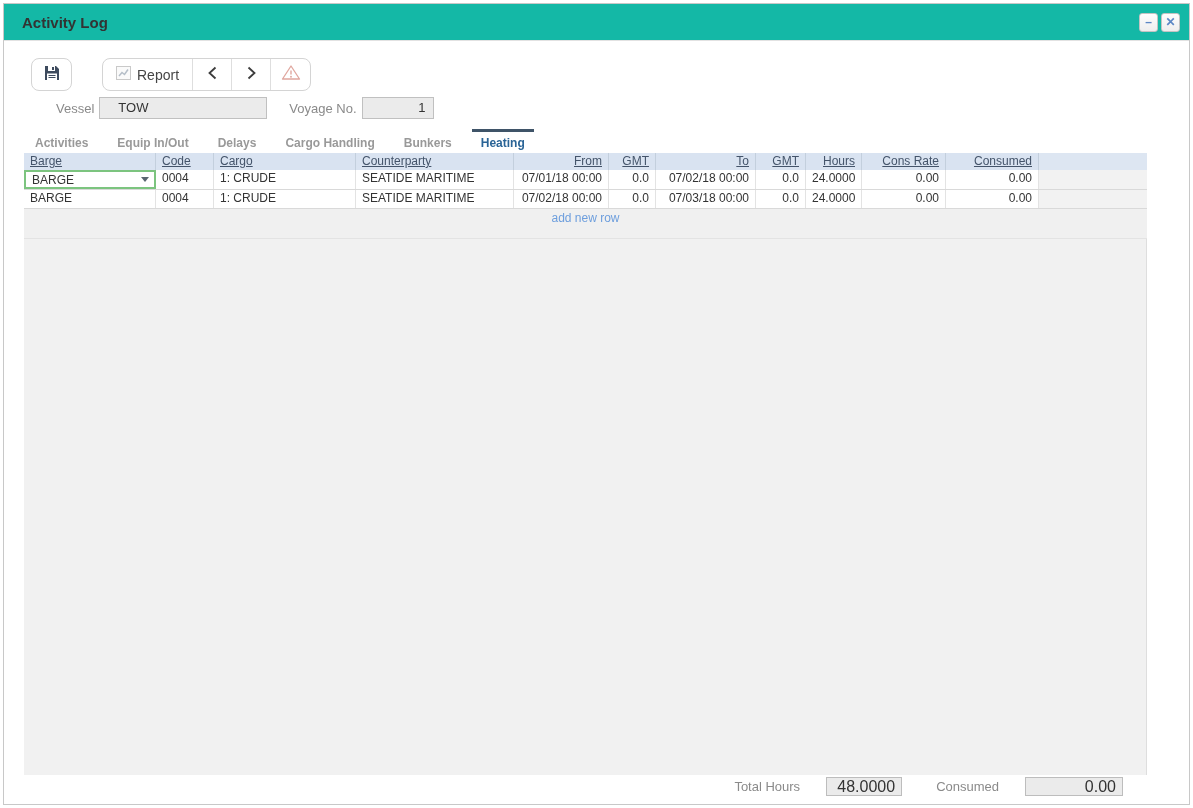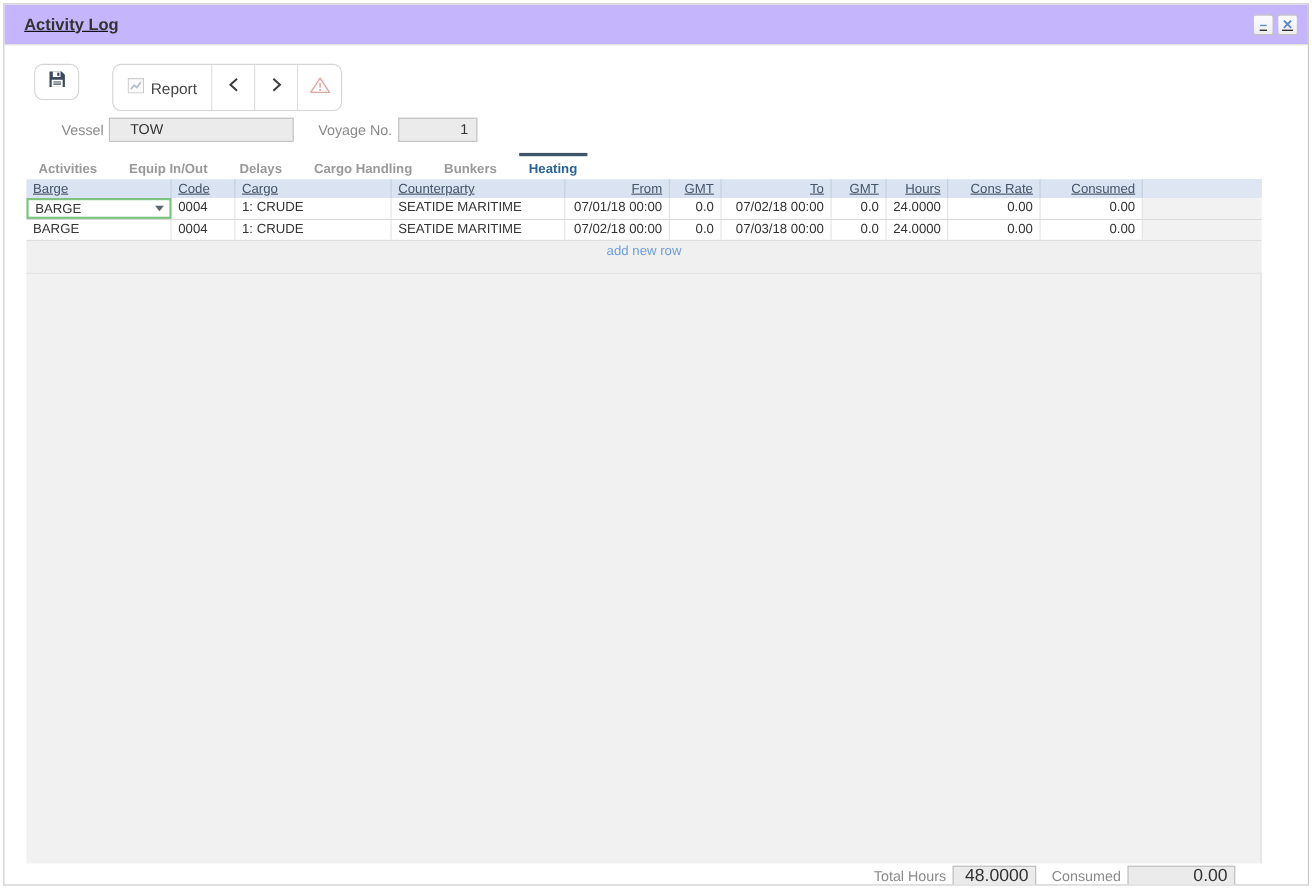--- a/index.html
+++ b/index.html
@@ -1,29 +1,29 @@
 <!DOCTYPE html>
 <html><head>
 <meta charset="utf-8">
 <style>
   * { box-sizing: border-box; margin: 0; padding: 0; }
   html,body { width:1193px; height:808px; background:#fff; font-family:"Liberation Sans",sans-serif; }
   .window { position:absolute; left:3px; top:3px; width:1187px; height:802px; background:#fff; border:1px solid #c8c8c8; overflow:hidden; }
 
   
-  .titlebar { height:37px; background:#c4b5fd; border-bottom:1px solid #e2e2e2; display:flex; align-items:center;text-decoration:underline; }
+  .titlebar { height:37px; background:#14b8a6; border-bottom:1px solid #e2e2e2; display:flex; align-items:center; }
   .title { margin-left:18px; font-size:15px; font-weight:bold; color:#333; flex:1; }
   .winbtns { display:flex; gap:3px; margin-right:9px; }
   .winbtn { width:19px; height:19px; border:1px solid #c3c3c3; border-radius:3px; background:linear-gradient(#fdfdfd,#eeeeee); color:#5b87c5; font-size:12px; font-weight:bold; line-height:17px; text-align:center; cursor:pointer; }
 
   
   .toolbar { margin:17px 0 0 27px; display:flex; align-items:flex-start; }
   .btn { background:#fff; border:1px solid #d4d4d4; cursor:pointer; display:flex; align-items:center; justify-content:center; }
   .btn-save { width:41px; height:33px; border-radius:8px; }
-  .btn-group { margin-left:30px; display:flex; height:43px; border:1px solid #d4d4d4; border-radius:8px; background:#fff;justify-content:flex-end; }
+  .btn-group { margin-left:30px; display:flex; height:33px; border:1px solid #d4d4d4; border-radius:8px; background:#fff;justify-content:flex-end; }
   .btn-group .gbtn { border:none; border-left:1px solid #dedede; background:transparent; height:100%; display:flex; align-items:center; justify-content:center; cursor:pointer; }
   .btn-group .gbtn:first-child { border-left:none; }
   .gbtn.report { padding:0 13px; gap:6px; font-size:14px; color:#454545; }
   .gbtn.nav { width:39px; }
   .gbtn.warn { width:40px; }
 
   
   .fieldrow { margin-top:6px; display:flex; align-items:center; font-size:13px; color:#8a8a8a; }
   .lbl-vessel { margin-left:52px; }
   .ro-input { background:#ebebeb; border:1px solid #c0c0c0; height:22px; line-height:20px; color:#333; font-size:13px; }
@@ -51,21 +51,21 @@
   .td.filler { background:#f2f2f2; border-right:none; }
   .combo { border:2px solid #7cc47f; background:#fff; display:flex; align-items:center; justify-content:space-between; padding:0 5px 0 6px; cursor:pointer; }
   .caret { width:0; height:0; border-left:4px solid transparent; border-right:4px solid transparent; border-top:5px solid #5a6570; }
   .c0{width:132px}.c1{width:58px}.c2{width:142px}.c3{width:158px}.c4{width:95px}.c5{width:47px}
   .c6{width:100px}.c7{width:50px}.c8{width:56px}.c9{width:84px}.c10{width:93px}.c11{width:93px;flex:1}
   .addrow { height:30px; background:#f0f0f0; border-bottom:1px solid #e3e3e3; text-align:center; line-height:19px; }
   .addrow a { color:#6d9edd; text-decoration:none; cursor:pointer; font-size:12px; }
   .filler-area { height:536px; background:#f1f1f1; border-right:1px solid #dedede; }
 
   
-  .totals { margin:2px 66px 0 0; display:flex; justify-content:flex-end; align-items:center; font-size:13px; color:#8a8a8a; }
+  .totals { margin:2px 66px 0 0; display:flex; justify-content:flex-end; align-items:center; font-size:13px; color:#8a8a8a;gap:20px; }
   .total-field { background:#ebebeb; border:1px solid #bdbdbd; height:19px; line-height:17px; text-align:right; padding-right:6px; color:#333; font-size:16px; }
   .th-field { width:76px; margin-left:6px; }
   .cons-field { width:98px; margin-left:6px; }
   .lbl-consumed { margin-left:14px; }
 </style>
 </head>
 <body>
 
 <div class="window">
 

